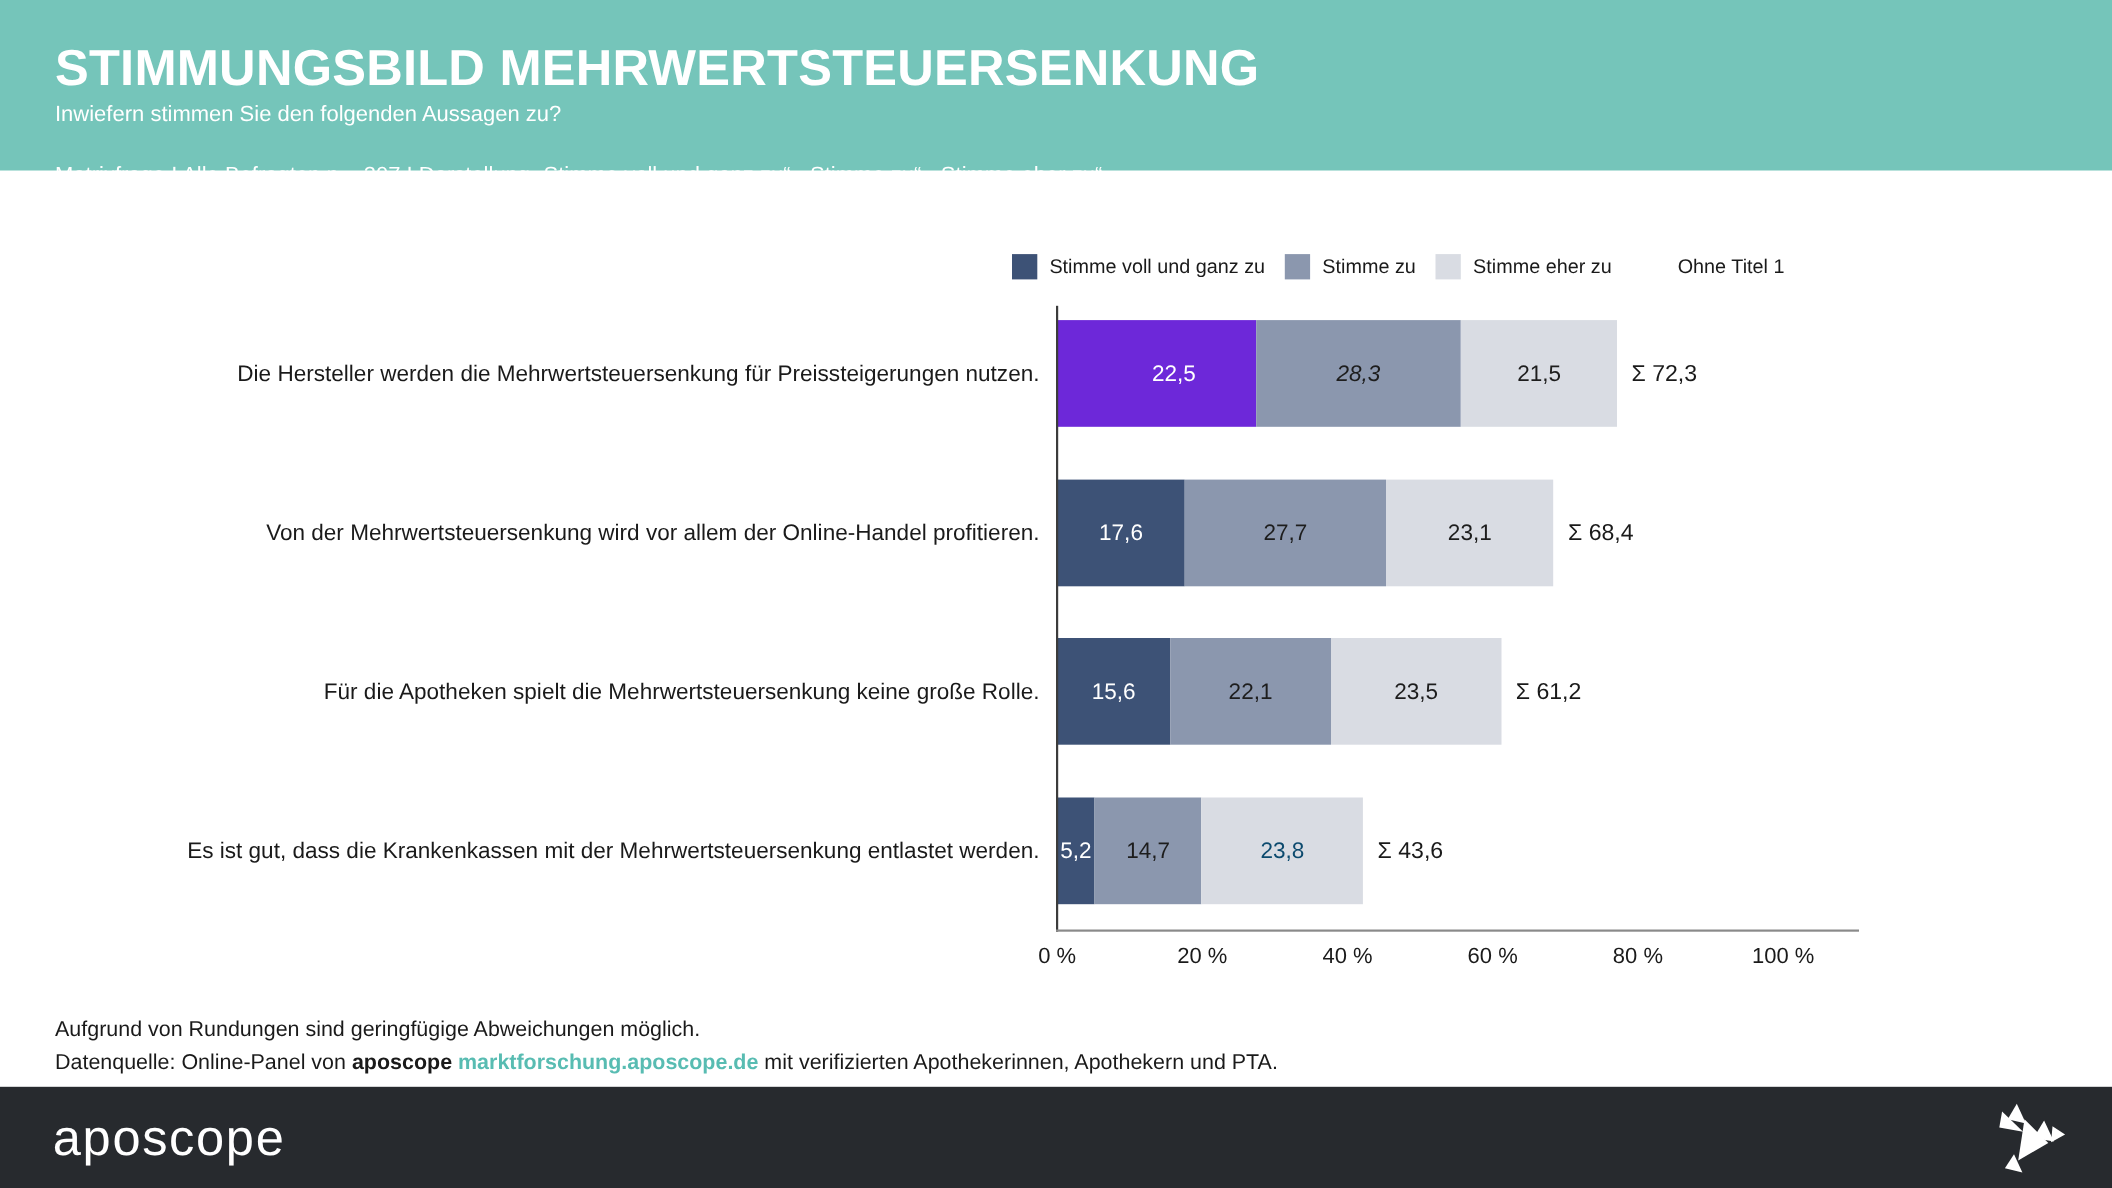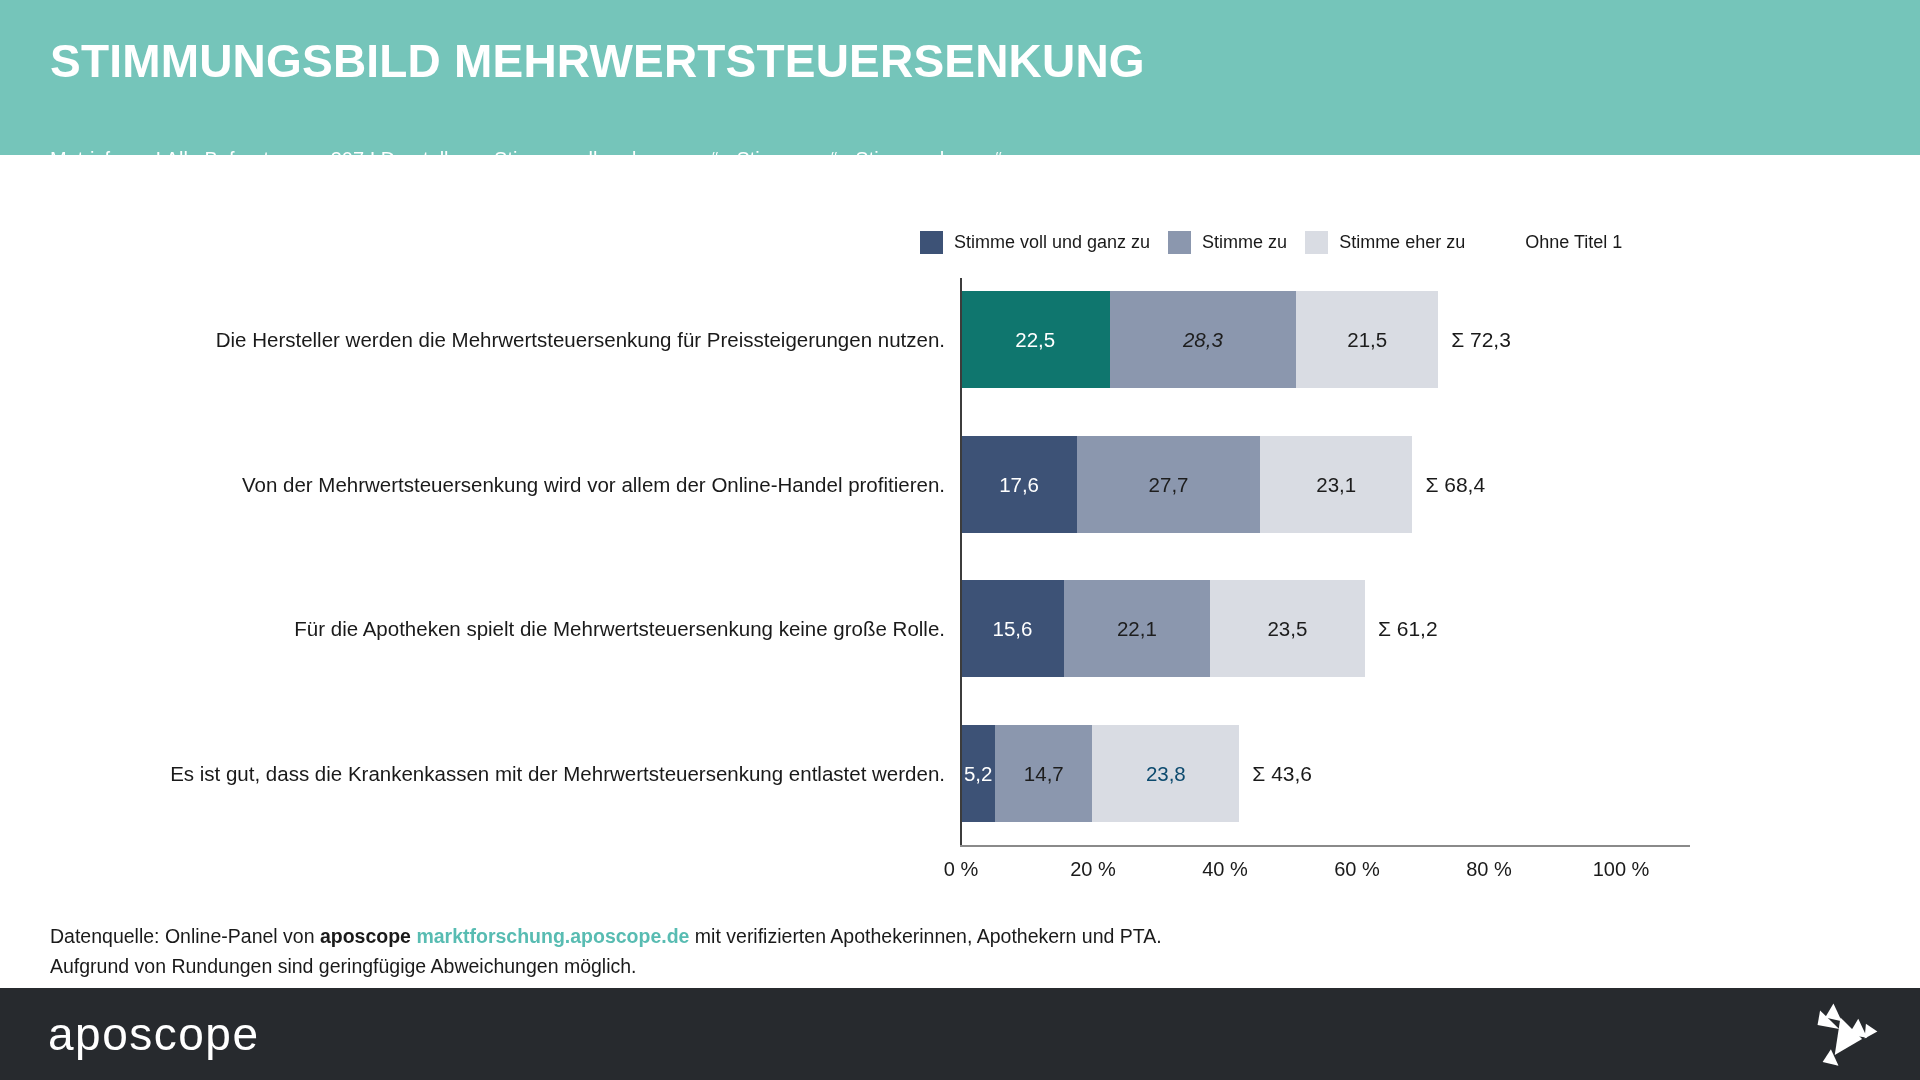--- a/index.html
+++ b/index.html
@@ -38,20 +38,21 @@
   .logo { position:absolute; left:48px; top:50%; transform:translateY(-50%); font-size:46px; font-weight:500; color:#ffffff; letter-spacing:1.5px; }
   .bird { position:absolute; right:42px; top:12px; width:70px; height:68px; }
 </style>
 </head>
 <body>
 
 <div class="page">
 
   <div class="header" style="background: rgb(117, 197, 186);">
     <div class="title">STIMMUNGSBILD MEHRWERTSTEUERSENKUNG</div>
+    <div class="subtitle">Inwiefern stimmen Sie den folgenden Aussagen zu?</div>
     <div class="meta">Matrixfrage I Alle Befragten n = 307 I Darstellung „Stimme voll und ganz zu“, „Stimme zu“, „Stimme eher zu“</div>
   </div>
 
   <div class="legend" id="legend">
       <span class="legend-item">
         <span class="swatch" style="background: rgb(61, 82, 118);"></span>
         <span>Stimme voll und ganz zu</span>
       </span>
       <span class="legend-item">
         <span class="swatch" style="background: rgb(139, 151, 174);"></span>
@@ -61,21 +62,21 @@
         <span class="swatch" style="background: rgb(217, 220, 227);"></span>
         <span>Stimme eher zu</span>
       </span>
       <span class="legend-extra">Ohne Titel 1</span>
     </div>
 
   <div id="chart">
       <div class="row" style="top: 291px;">
         <div class="cat-label">Die Hersteller werden die Mehrwertsteuersenkung für Preissteigerungen nutzen.</div>
         <div class="bars">
-          <div class="seg" style="width: 148.5px; background: #0f766e; color: rgb(255, 255, 255);">22,5</div>
+          <div class="seg" style="width: 148.5px; background: #6d28d9; color: rgb(255, 255, 255); padding-left: 32px;">22,5</div>
           <div class="seg" style="width: 186.78px; background: rgb(139, 151, 174); color: rgb(29, 29, 29); font-style: italic;">28,3</div>
           <div class="seg" style="width: 141.9px; background: rgb(217, 220, 227); color: rgb(29, 29, 29);">21,5</div>
           <span class="sum">Σ 72,3</span>
         </div>
       </div>
       <div class="row" style="top: 436px;">
         <div class="cat-label">Von der Mehrwertsteuersenkung wird vor allem der Online-Handel profitieren.</div>
         <div class="bars">
           <div class="seg" style="width: 116.16px; background: rgb(61, 82, 118); color: rgb(255, 255, 255);">17,6</div>
           <div class="seg" style="width: 182.82px; background: rgb(139, 151, 174); color: rgb(29, 29, 29);">27,7</div>
@@ -108,22 +109,22 @@
   <div id="ticks">
       <div class="tick" style="left: 901px;">0 %</div>
       <div class="tick" style="left: 1033px;">20 %</div>
       <div class="tick" style="left: 1165px;">40 %</div>
       <div class="tick" style="left: 1297px;">60 %</div>
       <div class="tick" style="left: 1429px;">80 %</div>
       <div class="tick" style="left: 1561px;">100 %</div>
     </div>
 
   <div class="footnote">
+    <div>Aufgrund von Rundungen sind geringfügige Abweichungen möglich.</div>
     <div><span>Datenquelle: Online-Panel von </span><b>aposcope</b><span> </span><a href="#" class="src-link" id="src-link" style="color: rgb(88, 188, 178);">marktforschung.aposcope.de</a><span> mit verifizierten Apothekerinnen, Apothekern und PTA.</span></div>
-    <div>Aufgrund von Rundungen sind geringfügige Abweichungen möglich.</div>
   </div>
 
   <div class="footer" style="background: rgb(39, 42, 46);">
     <div class="logo">aposcope</div>
     <svg class="bird" viewBox="0 0 110 100">
       <polygon points="40,2 53,30 27,24" fill="#ffffff"></polygon>
       <polygon points="19,13 49,42 15,36" fill="#ffffff"></polygon>
       <polygon points="51,24 85,58 42,83" fill="#ffffff"></polygon>
       <polygon points="79,26 93,56 64,51" fill="#ffffff"></polygon>
       <polygon points="91,34 109,46 89,57" fill="#ffffff"></polygon>

